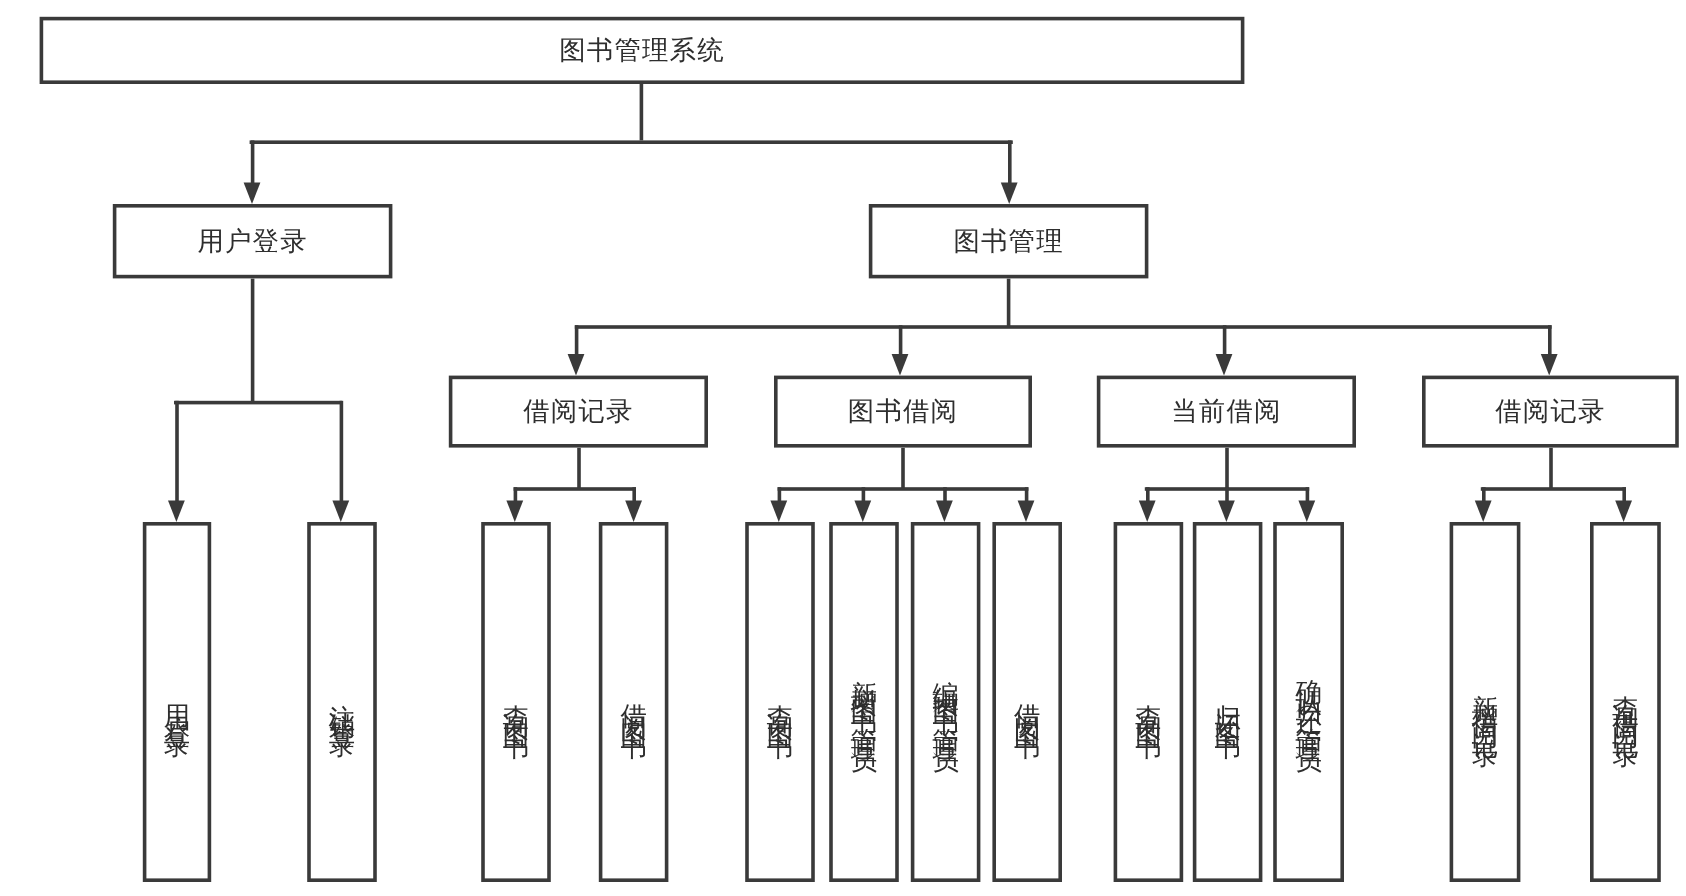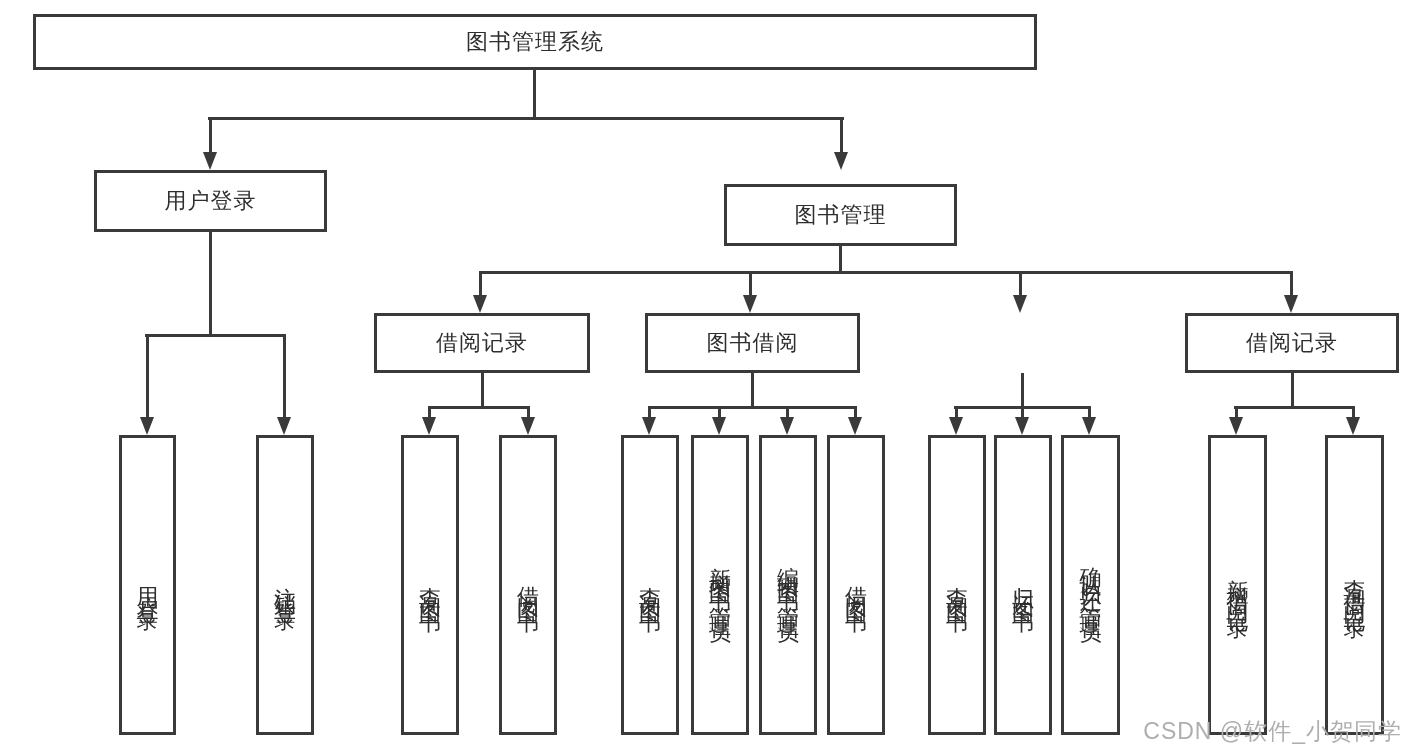--- a/index.html
+++ b/index.html
@@ -34,21 +34,21 @@
   <div class="hbox" style="left:21px;top:14px;width:1004px;height:56px;">图书管理系统</div>
 
   <div class="ln vl" style="left:521px;top:70px;height:47px;"></div>
   <div class="ln hl" style="left:196px;top:117px;width:636px;"></div>
   <div class="ln vl" style="left:197px;top:117px;height:36px;"></div>
   <div class="ah" style="left:191px;top:152px;"></div>
   <div class="ln vl" style="left:828px;top:117px;height:36px;"></div>
   <div class="ah" style="left:822px;top:152px;"></div>
 
   <div class="hbox" style="left:82px;top:170px;width:233px;height:62px;">用户登录</div>
-  <div class="hbox" style="left:712px;top:184px;width:233px;height:62px;">图书管理</div>
+  <div class="hbox" style="left:712px;top:170px;width:233px;height:62px;">图书管理</div>
 
   <div class="ln vl" style="left:197px;top:232px;height:103px;"></div>
   <div class="ln hl" style="left:133px;top:334px;width:140px;"></div>
   <div class="ln vl" style="left:134px;top:334px;height:84px;"></div>
   <div class="ah" style="left:128px;top:417px;"></div>
   <div class="ln vl" style="left:271px;top:334px;height:84px;"></div>
   <div class="ah" style="left:265px;top:417px;"></div>
 
   <div class="ln vl" style="left:827px;top:232px;height:41px;"></div>
   <div class="ln hl" style="left:467px;top:271px;width:814px;"></div>
@@ -56,20 +56,21 @@
   <div class="ah" style="left:461px;top:295px;"></div>
   <div class="ln vl" style="left:737px;top:271px;height:25px;"></div>
   <div class="ah" style="left:731px;top:295px;"></div>
   <div class="ln vl" style="left:1007px;top:271px;height:25px;"></div>
   <div class="ah" style="left:1001px;top:295px;"></div>
   <div class="ln vl" style="left:1278px;top:271px;height:25px;"></div>
   <div class="ah" style="left:1272px;top:295px;"></div>
 
   <div class="hbox" style="left:362px;top:313px;width:216px;height:60px;">借阅记录</div>
   <div class="hbox" style="left:633px;top:313px;width:215px;height:60px;text-align:right;">图书借阅</div>
+  <div class="hbox" style="left:902px;top:313px;width:216px;height:60px;">当前借阅</div>
   <div class="hbox" style="left:1173px;top:313px;width:214px;height:60px;">借阅记录</div>
 
   <div class="ln vl" style="left:469px;top:373px;height:35px;"></div>
   <div class="ln hl" style="left:416px;top:406px;width:102px;"></div>
   <div class="ln vl" style="left:416px;top:406px;height:13px;"></div>
   <div class="ah" style="left:410px;top:417px;"></div>
   <div class="ln vl" style="left:515px;top:406px;height:13px;"></div>
   <div class="ah" style="left:509px;top:417px;"></div>
 
   <div class="ln vl" style="left:739px;top:373px;height:35px;"></div>
@@ -110,15 +111,14 @@
   <div class="vbox" style="left:747px;width:58px;">编辑图书（管理员）</div>
   <div class="vbox" style="left:815px;width:58px;">借阅图书</div>
 
   <div class="vbox" style="left:916px;width:58px;">查询图书</div>
   <div class="vbox" style="left:982px;width:58px;">归还图书</div>
   <div class="vbox" style="left:1049px;width:59px;">确认归还（管理员）</div>
 
   <div class="vbox" style="left:1196px;width:59px;">新增借阅记录</div>
   <div class="vbox" style="left:1313px;width:59px;">查询借阅记录</div>
 
-  <div class="watermark">CSDN @软件_小贺同学</div>
 
 </div>
 
 </body></html>

